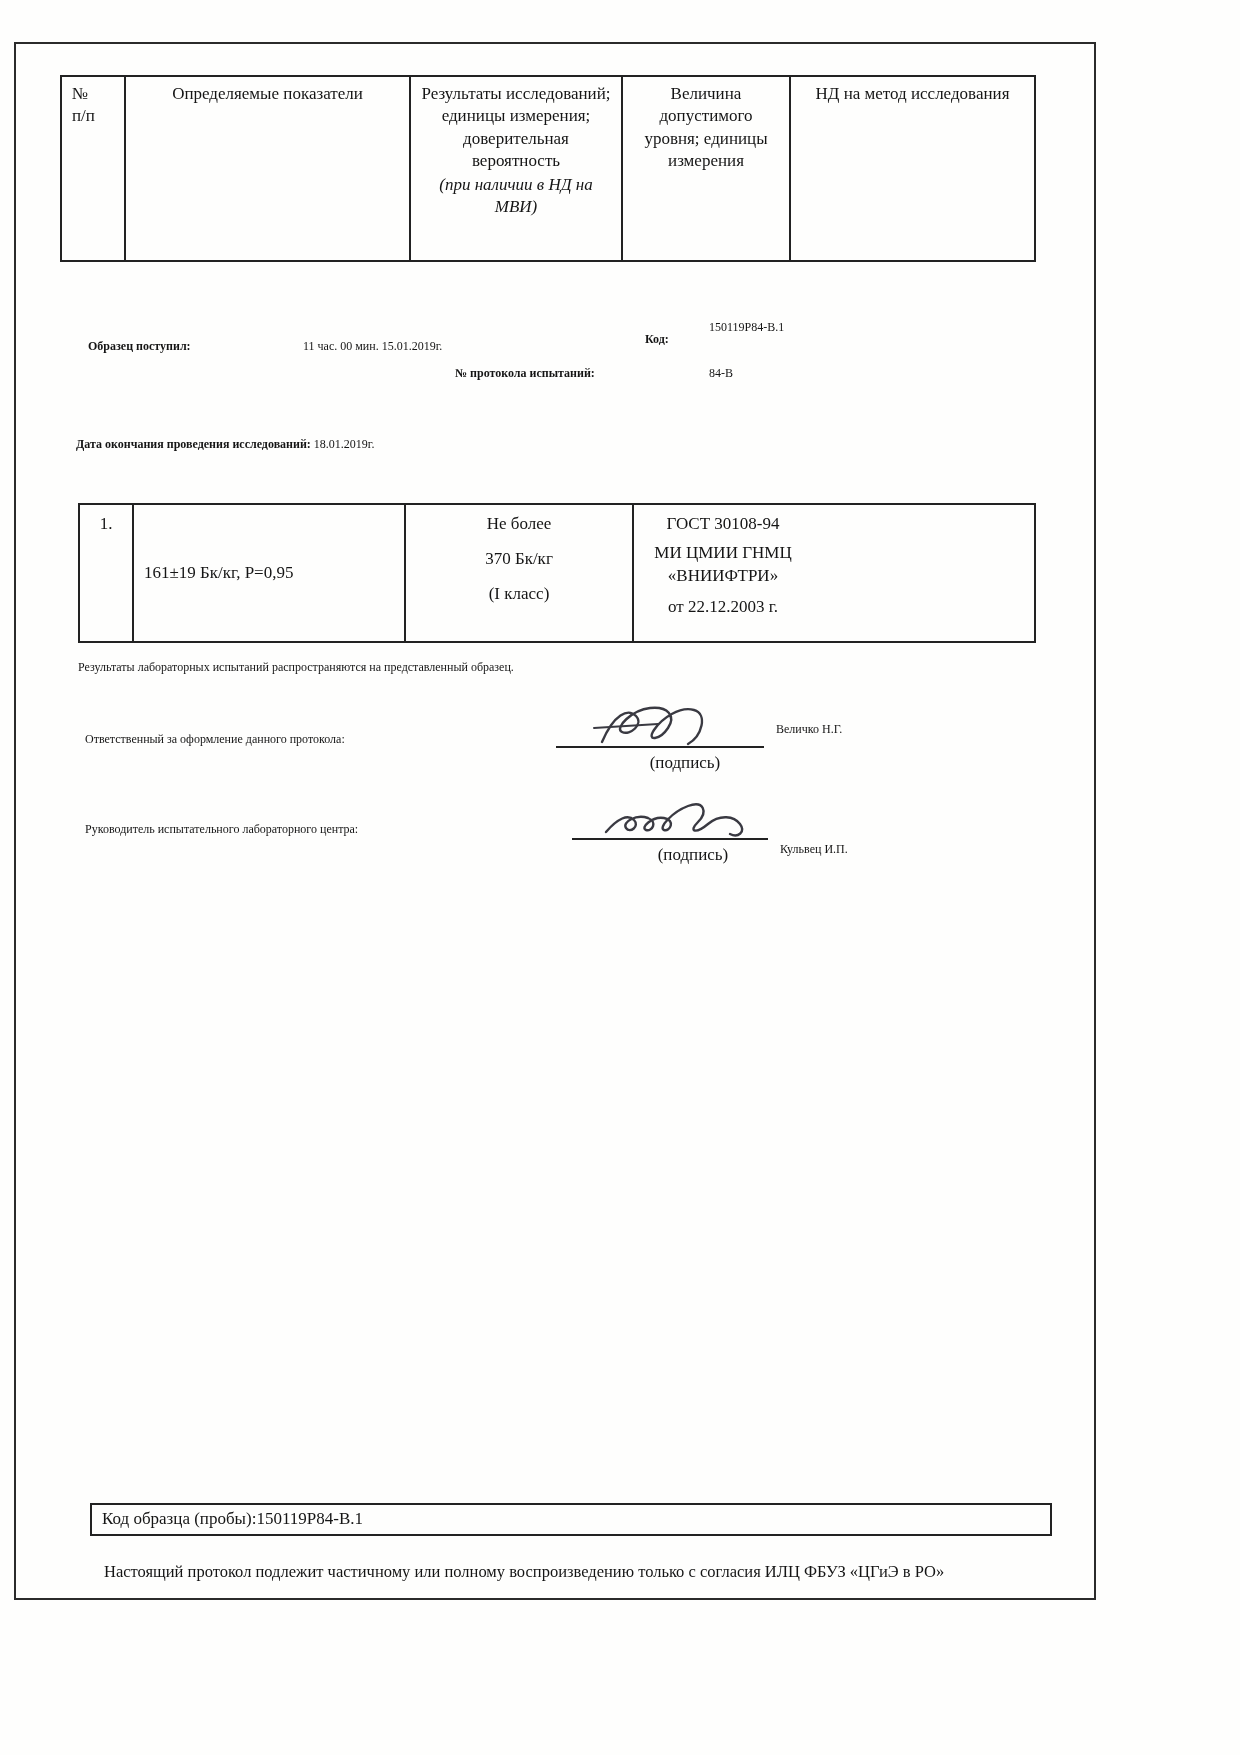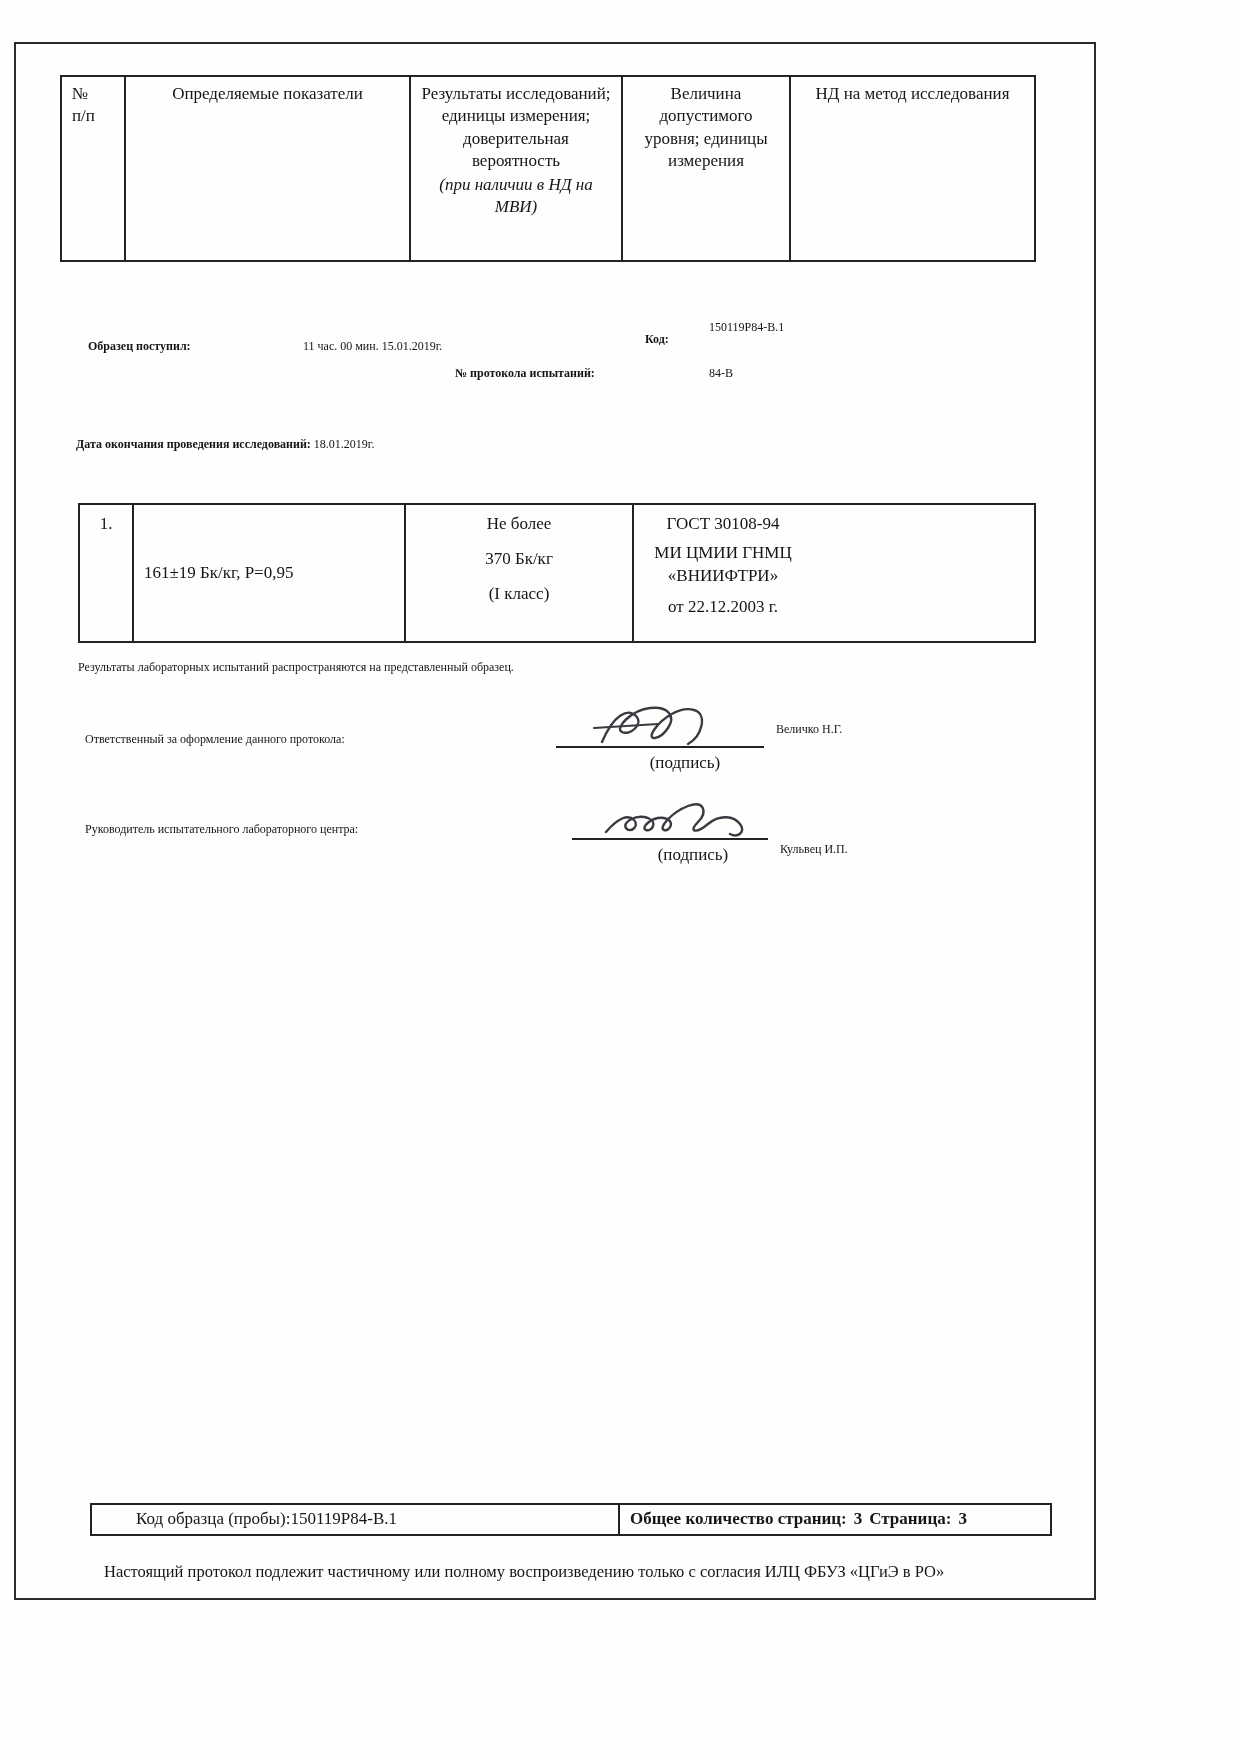--- a/index.html
+++ b/index.html
@@ -66,21 +66,21 @@
   }
   .sig-svg { position:absolute; left:28px; bottom:-8px; }
   .sig-caption { position:absolute; text-align:center; font-size:17px; }
   
   .footer-table {
     position:absolute; left:90px; top:1503px;
     display:grid; grid-template-columns:492px 466px;
     border:2px solid #222; background:#fefefd;
   }
   .footer-table .f-cell {
-    padding:4px 5px 5px 10px; font-size:17px;margin-left:34px;
+    padding:4px 5px 5px 10px; font-size:17px;
   }
   .footer-table .f-cell.right { border-left:2px solid #222; font-weight:bold; }
   .f-sp { margin-right:7px; }
   .footer-note {
     position:absolute; left:104px; top:1562px;
     font-size:16.5px;
   }
 </style>
 </head>
 <body>
@@ -147,19 +147,16 @@
   <div class="sig-line" style="left:572px; top:792px; width:196px;">
     <svg class="sig-svg" width="170" height="52" viewBox="0 0 170 52">
       <path d="M6 38 C18 24, 28 20, 34 26 C40 32, 30 40, 26 34 C22 28, 36 20, 48 24 C58 28, 52 38, 46 36 C40 34, 52 22, 64 24 C76 26, 70 38, 64 36 C58 34, 72 18, 88 12 C104 6, 108 18, 98 28 C88 38, 96 40, 108 30 C120 20, 134 22, 140 30 C146 38, 138 44, 130 40" fill="none" stroke="#3a3a42" stroke-width="2.4" stroke-linecap="round"></path>
     </svg>
   </div>
   <div class="abs" style="left:780px; top:814px;margin-top:28px;">Кульвец И.П.</div>
   <div class="sig-caption" style="left:608px; top:845px; width:170px;">(подпись)</div>
 
   <div class="footer-table">
     <div class="f-cell">Код образца (пробы):150119Р84-В.1</div>
-    <div class="f-cell right">
-      <span class="f-sp">Общее количество страниц:</span><span class="f-sp">3</span><span class="f-sp">Страница:</span><span>3</span>
-    </div>
   </div>
   <div class="footer-note">Настоящий протокол подлежит частичному или полному воспроизведению только с согласия ИЛЦ ФБУЗ «ЦГиЭ в РО»</div>
 
 </div>
 
 </body></html>

